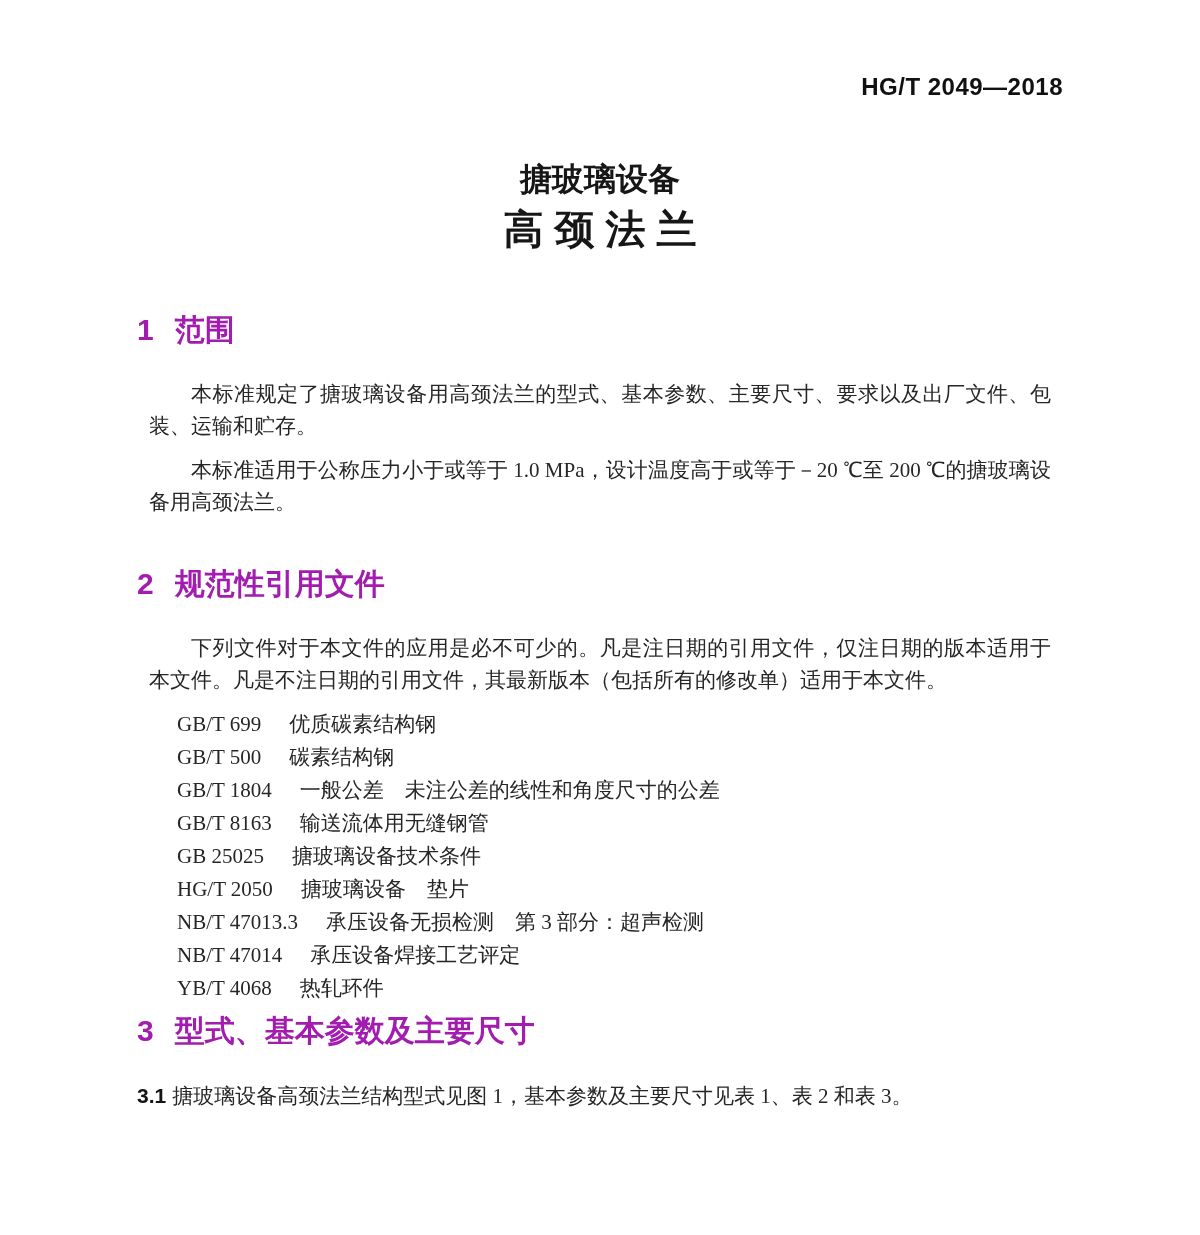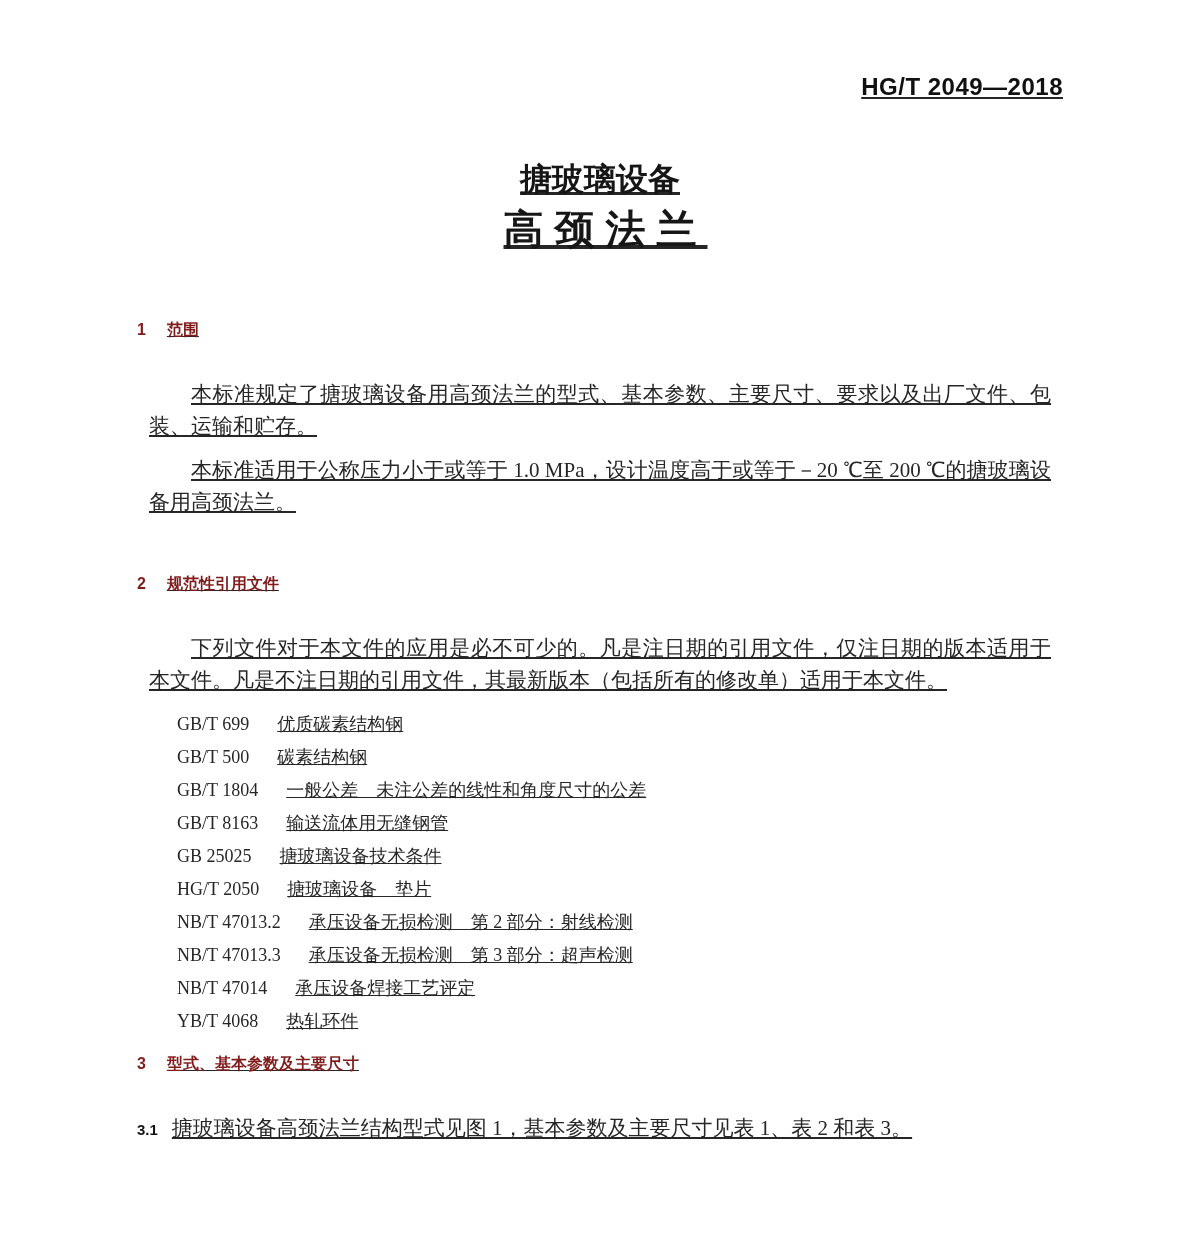--- a/index.html
+++ b/index.html
@@ -9,21 +9,20 @@
   }
   .page {
     position: relative;
     width: 1200px;
     height: 1235px;
     background: #ffffff;
     color: #262626;
     font-family: "Liberation Serif", serif;
     overflow: hidden;
     box-sizing: border-box;
-    text-decoration: underline;
   }
   .content {
     padding: 0 137px;
     box-sizing: border-box;
   }
   .doc-number {
     padding-top: 72px;
     text-align: right;
     font-family: "Liberation Sans", sans-serif;
     font-weight: bold;
@@ -49,61 +48,61 @@
     letter-spacing: 11px;
     padding-left: 11px; 
   }
   .h-num {
     display: inline-block;
     margin-right: 21px;
   }
   .heading {
     font-family: "Liberation Sans", sans-serif;
     font-weight: bold;
-    font-size: 16px;
+    font-size: 30px;
     line-height: 28px;
-    color: #7f1d1d;
+    color: #a21caf;
   }
   .heading-1 { margin-top: 62px; }
   .heading-2 { margin-top: 52px; }
   .heading-3 { margin-top: 12px; }
   .para {
     font-size: 21px;
     line-height: 32px;
     text-align: justify;
     text-indent: 2em;
     margin: 12px;
   }
   .para-first { margin-top: 34px; }
   .ref-list {
     list-style: none;
     margin: 0;
     padding: 0 0 0 40px;
-    font-size: 18px;
+    font-size: 21px;
   }
   .ref-item {
     line-height: 33px;
     white-space: nowrap;
   }
   .ref-code {
     display: inline-block;
     margin-right: 28px;
   }
   .clause {
     margin-top: 34px;
     font-size: 21px;
     line-height: 33px;
   }
   .clause-num {
     font-family: "Liberation Sans", sans-serif;
     font-weight: bold;
-    font-size: 15px;
+    font-size: 21px;
     color: #141414;
     display: inline-block;
-    margin-right: 14px;
+    margin-right: 6px;
   }
 </style>
 </head>
 <body>
 
 <div class="page">
   <div class="content">
 
     <div class="doc-number">HG/T 2049—2018</div>
 
@@ -125,21 +124,20 @@
 
     <p class="para para-first">下列文件对于本文件的应用是必不可少的。凡是注日期的引用文件，仅注日期的版本适用于本文件。凡是不注日期的引用文件，其最新版本（包括所有的修改单）适用于本文件。</p>
 
     <ul class="ref-list">
       <li class="ref-item"><span class="ref-code">GB/T 699</span><span>优质碳素结构钢</span></li>
       <li class="ref-item"><span class="ref-code">GB/T 500</span><span>碳素结构钢</span></li>
       <li class="ref-item"><span class="ref-code">GB/T 1804</span><span>一般公差　未注公差的线性和角度尺寸的公差</span></li>
       <li class="ref-item"><span class="ref-code">GB/T 8163</span><span>输送流体用无缝钢管</span></li>
       <li class="ref-item"><span class="ref-code">GB 25025</span><span>搪玻璃设备技术条件</span></li>
       <li class="ref-item"><span class="ref-code">HG/T 2050</span><span>搪玻璃设备　垫片</span></li>
-      <li class="ref-item"><span class="ref-code">NB/T 47013.2</span><span>承压设备无损检测　第 2 部分：射线检测</span></li>
       <li class="ref-item"><span class="ref-code">NB/T 47013.3</span><span>承压设备无损检测　第 3 部分：超声检测</span></li>
       <li class="ref-item"><span class="ref-code">NB/T 47014</span><span>承压设备焊接工艺评定</span></li>
       <li class="ref-item"><span class="ref-code">YB/T 4068</span><span>热轧环件</span></li>
     </ul>
 
     <div class="heading heading-3">
       <span class="h-num">3</span><span>型式、基本参数及主要尺寸</span>
     </div>
 
     <div class="clause">

